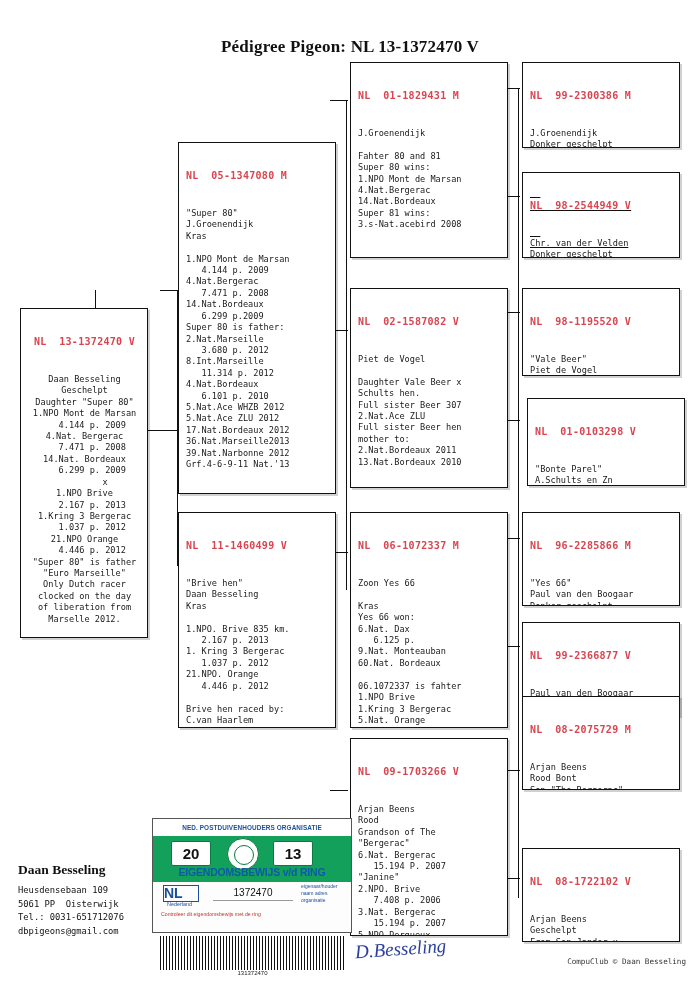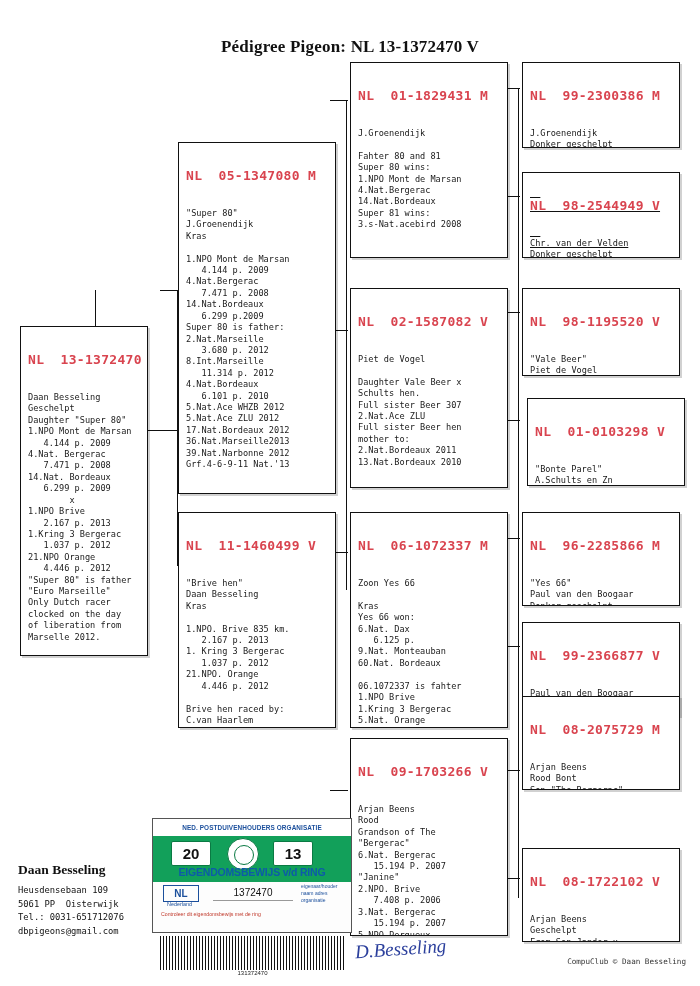--- a/index.html
+++ b/index.html
@@ -26,21 +26,21 @@
     padding:4px 6px 4px 7px;
     font-size:8.6px;
     line-height:11.4px;
     white-space:pre;
     overflow:hidden;
     box-shadow:2px 2px 0 rgba(0,0,0,0.18);
   }
   .card .ring{
     color:#d9444f;
     font-weight:bold;
-    font-size:13px;
+    font-size:10px;
     letter-spacing:0.3px;
     display:block;
     margin-bottom:4px;
   }
   .card .body{
     display:block;
     color:#1a1a1a;
   }
   .connector{position:absolute;background:#111;}
   .hline{height:1px;}
@@ -96,21 +96,21 @@
   .cert-eigendom{
     position:absolute;left:0;top:47px;width:100%;
     font-family:"Liberation Sans", sans-serif;
     font-size:10.5px;font-weight:bold;color:#0d5ba8;text-align:center;
     letter-spacing:-0.2px;
   }
   .cert-nl-box{
     position:absolute;left:10px;top:66px;width:34px;height:15px;
     border:1px solid #1b4f9c;color:#1b4f9c;
     font-family:"Liberation Sans", sans-serif;
-    font-size:10px;font-weight:bold;text-align:center;line-height:15px;
+    font-size:14px;font-weight:bold;text-align:left;line-height:15px;
   }
   .cert-num{
     position:absolute;left:60px;top:66px;width:80px;height:15px;
     border-bottom:1px solid #999;
     font-family:"Liberation Sans", sans-serif;
     font-size:10px;text-align:center;line-height:15px;color:#111;
   }
   .cert-sub{
     position:absolute;left:14px;top:82px;
     font-family:"Liberation Sans", sans-serif;
@@ -166,21 +166,21 @@
 <div class="connector vline" style="left:518px;top:88px;height:810px;"></div>
 <div class="connector hline" style="left:502px;top:88px;width:18px;"></div>
 <div class="connector hline" style="left:502px;top:196px;width:18px;"></div>
 <div class="connector hline" style="left:502px;top:312px;width:18px;"></div>
 <div class="connector hline" style="left:502px;top:420px;width:18px;"></div>
 <div class="connector hline" style="left:502px;top:538px;width:18px;"></div>
 <div class="connector hline" style="left:502px;top:646px;width:18px;"></div>
 <div class="connector hline" style="left:502px;top:770px;width:18px;"></div>
 <div class="connector hline" style="left:502px;top:878px;width:18px;"></div>
 
-<div class="card" style="left:20px;top:326px;width:128px;height:330px;">
+<div class="card" style="left:20px;top:308px;width:128px;height:330px;text-align:center;">
   <span class="ring">NL  13-1372470 V</span>
   <span class="body">Daan Besseling
 Geschelpt
 Daughter "Super 80"
 1.NPO Mont de Marsan
    4.144 p. 2009
 4.Nat. Bergerac
    7.471 p. 2008
 14.Nat. Bordeaux
    6.299 p. 2009

